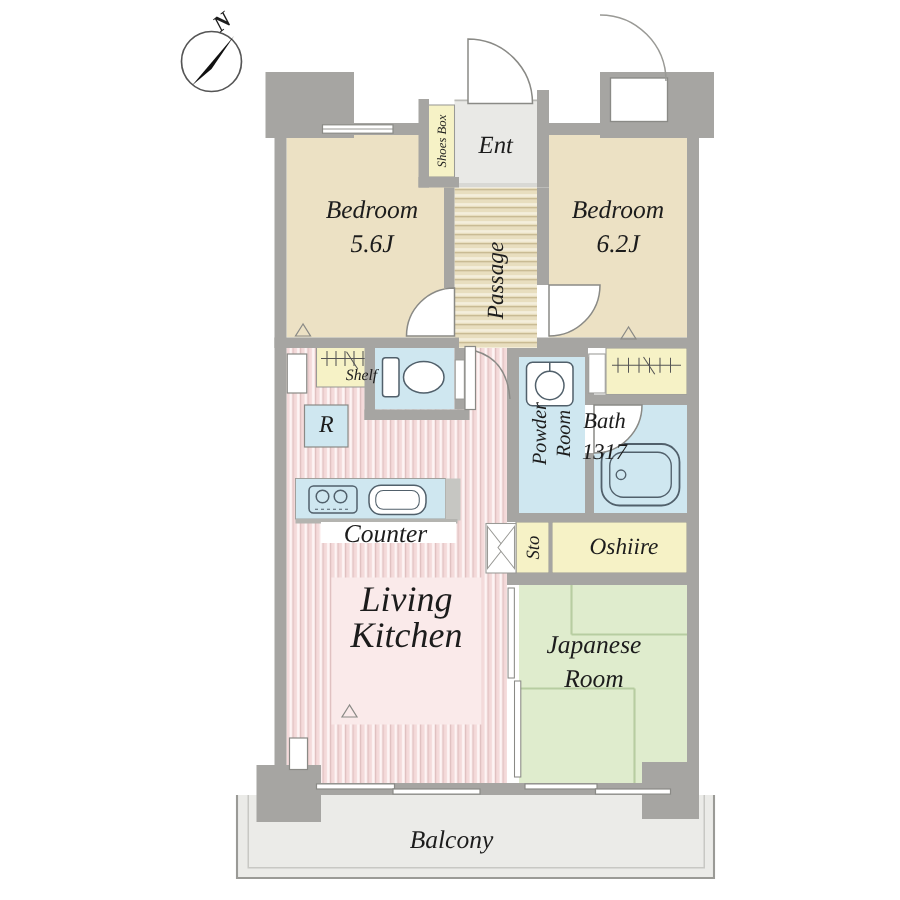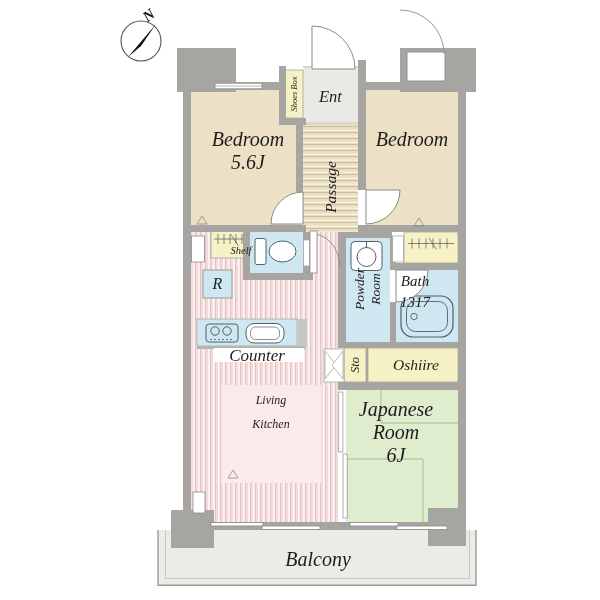--- a/index.html
+++ b/index.html
@@ -4,21 +4,21 @@
 <style>
   html,body{margin:0;padding:0;background:#ffffff;}
   #plan{
     position:relative;width:600px;height:600px;background:#ffffff;
     font-family:"Liberation Serif","DejaVu Serif",serif;
     overflow:hidden;
   }
   #plan svg{position:absolute;left:0;top:0;}
   .lbl{
     position:absolute;text-align:center;font-style:italic;
-    color:#1c1c1c;font-size:20px;line-height:23px;white-space:nowrap;
+    color:#1c1c1c;font-size:17px;line-height:23px;white-space:nowrap;
   }
   .rot{transform:rotate(-90deg);display:flex;flex-direction:column;
        align-items:center;justify-content:center;}
 </style>
 </head>
 <body>
 
 <div id="plan">
 
 <svg width="600" height="600" viewBox="0 0 600 600">
@@ -223,54 +223,54 @@
 
 <div class="lbl" style="left:138px;top:4px;width:22px;font-weight:bold;font-size:15px;transform:rotate(-38deg)">N</div>
 
 <div class="lbl" style="left:188px;top:128px;width:120px">
   <div>Bedroom</div>
   <div>5.6J</div>
 </div>
 
 <div class="lbl" style="left:362px;top:128px;width:100px">
   <div>Bedroom</div>
+  <div>6.2J</div>
 </div>
 
 <div class="lbl" style="left:303px;top:85px;width:55px;font-size:16.5px">Ent</div>
 
 <div class="lbl rot" style="left:275px;top:178px;width:110px;height:18px;font-size:15.5px">Passage</div>
 
 <div class="lbl rot" style="left:269px;top:88px;width:50px;height:12px;font-size:8.5px;line-height:10px">Shoes Box</div>
 
 <div class="lbl" style="left:209px;top:245px;width:64px;font-size:10.5px;line-height:11px">Shelf</div>
 
 <div class="lbl" style="left:203px;top:274px;width:29px;font-size:16px;line-height:20px">R</div>
 
 <div class="lbl" style="left:212px;top:349px;width:90px;font-size:17px;line-height:14px">Counter</div>
 
 <div class="lbl rot" style="left:316px;top:272px;width:104px;height:34px;font-size:13.5px;line-height:16.5px">
   <div>Powder</div>
   <div>Room</div>
 </div>
 
-<div class="lbl" style="left:386px;top:271px;width:58px;font-size:15px;line-height:21px">
+<div class="lbl" style="left:374px;top:271px;width:58px;font-size:15px;line-height:21px">
   <div>Bath</div>
   <div>1317</div>
 </div>
 
 <div class="lbl rot" style="left:340px;top:358px;width:30px;height:14px;font-size:12.5px;line-height:13px">Sto</div>
 
 <div class="lbl" style="left:368px;top:355px;width:96px;font-size:15.5px;line-height:20px">Oshiire</div>
 
-<div class="lbl" style="left:221px;top:388px;width:100px;font-size:12px;line-height:24px">
+<div class="lbl" style="left:221px;top:388px;width:100px;font-size:24px;line-height:24px">
   <div>Living</div>
   <div>Kitchen</div>
 </div>
 
-<div class="lbl" style="left:346px;top:398px;width:100px">
+<div class="lbl" style="left:346px;top:418px;width:100px">
   <div>Japanese</div>
   <div>Room</div>
-  <div>6J</div>
-</div>
-
-<div class="lbl" style="left:198px;top:548px;width:240px">Balcony</div>
+</div>
+
+<div class="lbl" style="left:181px;top:548px;width:240px">Balcony</div>
 
 </div>
 
 </body></html>

